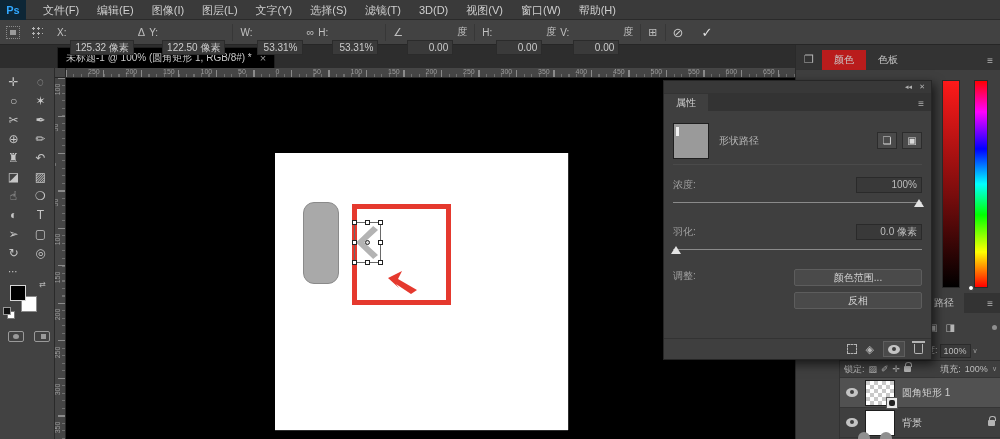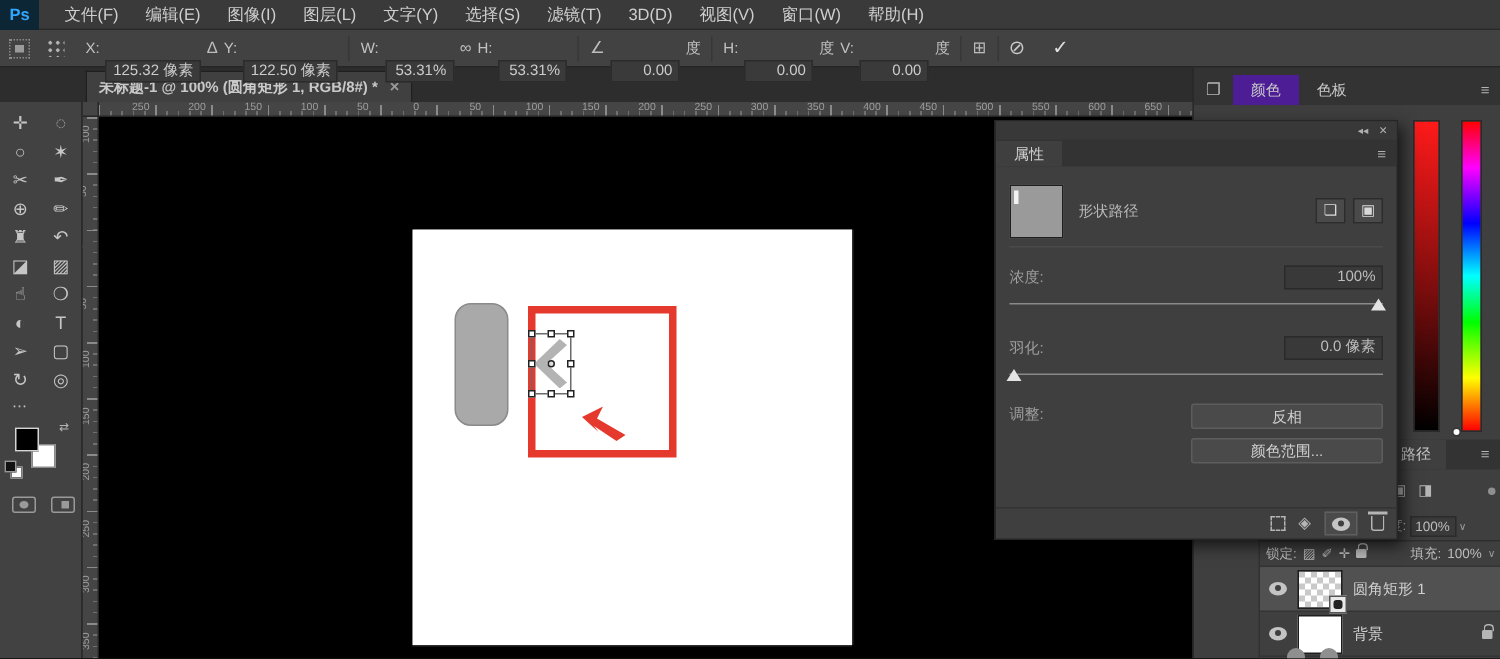--- a/index.html
+++ b/index.html
@@ -29,22 +29,22 @@
   .tool-preset:after { content:""; position:absolute; inset:3px; background:#9a9a9a; }
   .refpoint { width:12px; height:12px;
     background-image:radial-gradient(#b5b5b5 1px, transparent 1.2px);
     background-size:5px 5px; background-position:0 0; margin-left:4px;}
   .icon-glyph { color:#bdbdbd; font-size:11px; line-height:1; }
   .commit { color:#e0e0e0; font-size:13px; }
   .cancel { color:#c9c9c9; font-size:13px; }
   
   .tabbar { position:absolute; left:0; top:45px; width:795px; height:23px;
     background:#2d2d2d; display:flex; align-items:flex-end; z-index:4;}
-  .doc-tab { margin-left:57px; height:21px; background:#404040; border:1px solid #1f1f1f; border-bottom:none;
-    display:flex; align-items:center; gap:8px; padding:0 8px; font-size:10px; color:#c9c9c9;font-weight:bold; }
+  .doc-tab { margin-left:57px; height:21px; background:#000000; border:1px solid #1f1f1f; border-bottom:none;
+    display:flex; align-items:center; gap:8px; padding:0 8px; font-size:10px; color:#c9c9c9; }
   .doc-tab .close { color:#9a9a9a; font-size:11px; }
   
   .toolbar { position:absolute; left:0; top:68px; width:55px; height:371px;
     background:#424242; border-right:1px solid #2a2a2a; z-index:5; padding-top:4px;}
   .toolcols { display:flex; }
   .toolcol { width:27px; display:flex; flex-direction:column; align-items:center; }
   .tool { width:24px; height:19px; display:flex; align-items:center; justify-content:center;
     color:#c6c6c6; font-size:12px; cursor:default; }
   .more-tools { color:#c6c6c6; font-size:10px; padding:4px 0 2px 8px; letter-spacing:1px;}
   .swatch-wrap { position:relative; width:40px; height:36px; margin:4px 0 4px 8px; }
@@ -97,21 +97,21 @@
   .centerpt { position:absolute; left:50%; top:50%; width:5px; height:5px; margin:-3px 0 0 -3px;
     border:1px solid #222; border-radius:50%; background:#ddd; }
   .annot-arrow { position:absolute; left:112px; top:118px; width:32px; height:24px; }
   
   .dock { position:absolute; left:795px; top:45px; width:205px; height:394px;
     background:#3f3f3f; border-left:1px solid #2a2a2a; z-index:2; }
   .dock-tabbar { position:absolute; left:0; top:0; width:205px; height:25px; background:#333333;
     display:flex; align-items:flex-end; }
   .dock-icon { color:#b5b5b5; font-size:11px; margin:0 8px 4px 8px; }
   .dock-tab { height:20px; padding:0 12px; font-size:10px; color:#c9c9c9; display:flex; align-items:center; }
-  .dock-tab.active { background:#4c1d95; }
+  .dock-tab.active { background:#b91c1c; }
   .dock-menu { margin-left:auto; margin-right:8px; margin-bottom:4px; color:#b5b5b5; font-size:10px; }
   .ramp-red { position:absolute; left:146px; top:35px; width:18px; height:208px;
     background:linear-gradient(#ff1a1a,#7a0d0d 55%,#000); border:1px solid #2a2a2a; }
   .ramp-hue { position:absolute; left:178px; top:35px; width:14px; height:208px;
     background:linear-gradient(#ff0000,#ff00ff 15%,#0000ff 33%,#00ffff 50%,#00ff00 65%,#ffff00 83%,#ff0000);
     border:1px solid #2a2a2a; }
   .hue-marker { position:absolute; left:172px; top:240px; width:6px; height:6px; border-radius:50%;
     background:#fff; border:1px solid #333; }
   .paths-row { position:absolute; left:128px; top:248px; width:77px; height:20px; background:#333333;
     display:flex; align-items:center;text-align:right; }
@@ -446,22 +446,22 @@
         <span>羽化:</span>
         <span class="vb">0.0 像素</span>
       </div>
       <div class="slider">
         <div class="track"></div>
         <div class="thumbtri thumb-left"></div>
       </div>
       <div class="refine-row">
         <span>调整:</span>
         <div class="refine-btns">
+          <div class="pbtn">颜色范围...</div>
           <div class="pbtn">反相</div>
-          <div class="pbtn">颜色范围...</div>
         </div>
       </div>
     </div>
     <div class="props-footer">
       <span class="dashsq"></span>
       <span class="diamond">◈</span>
       <span class="eyebox">
           <span class="eye"></span>
         </span>
       <span class="trash"></span>

